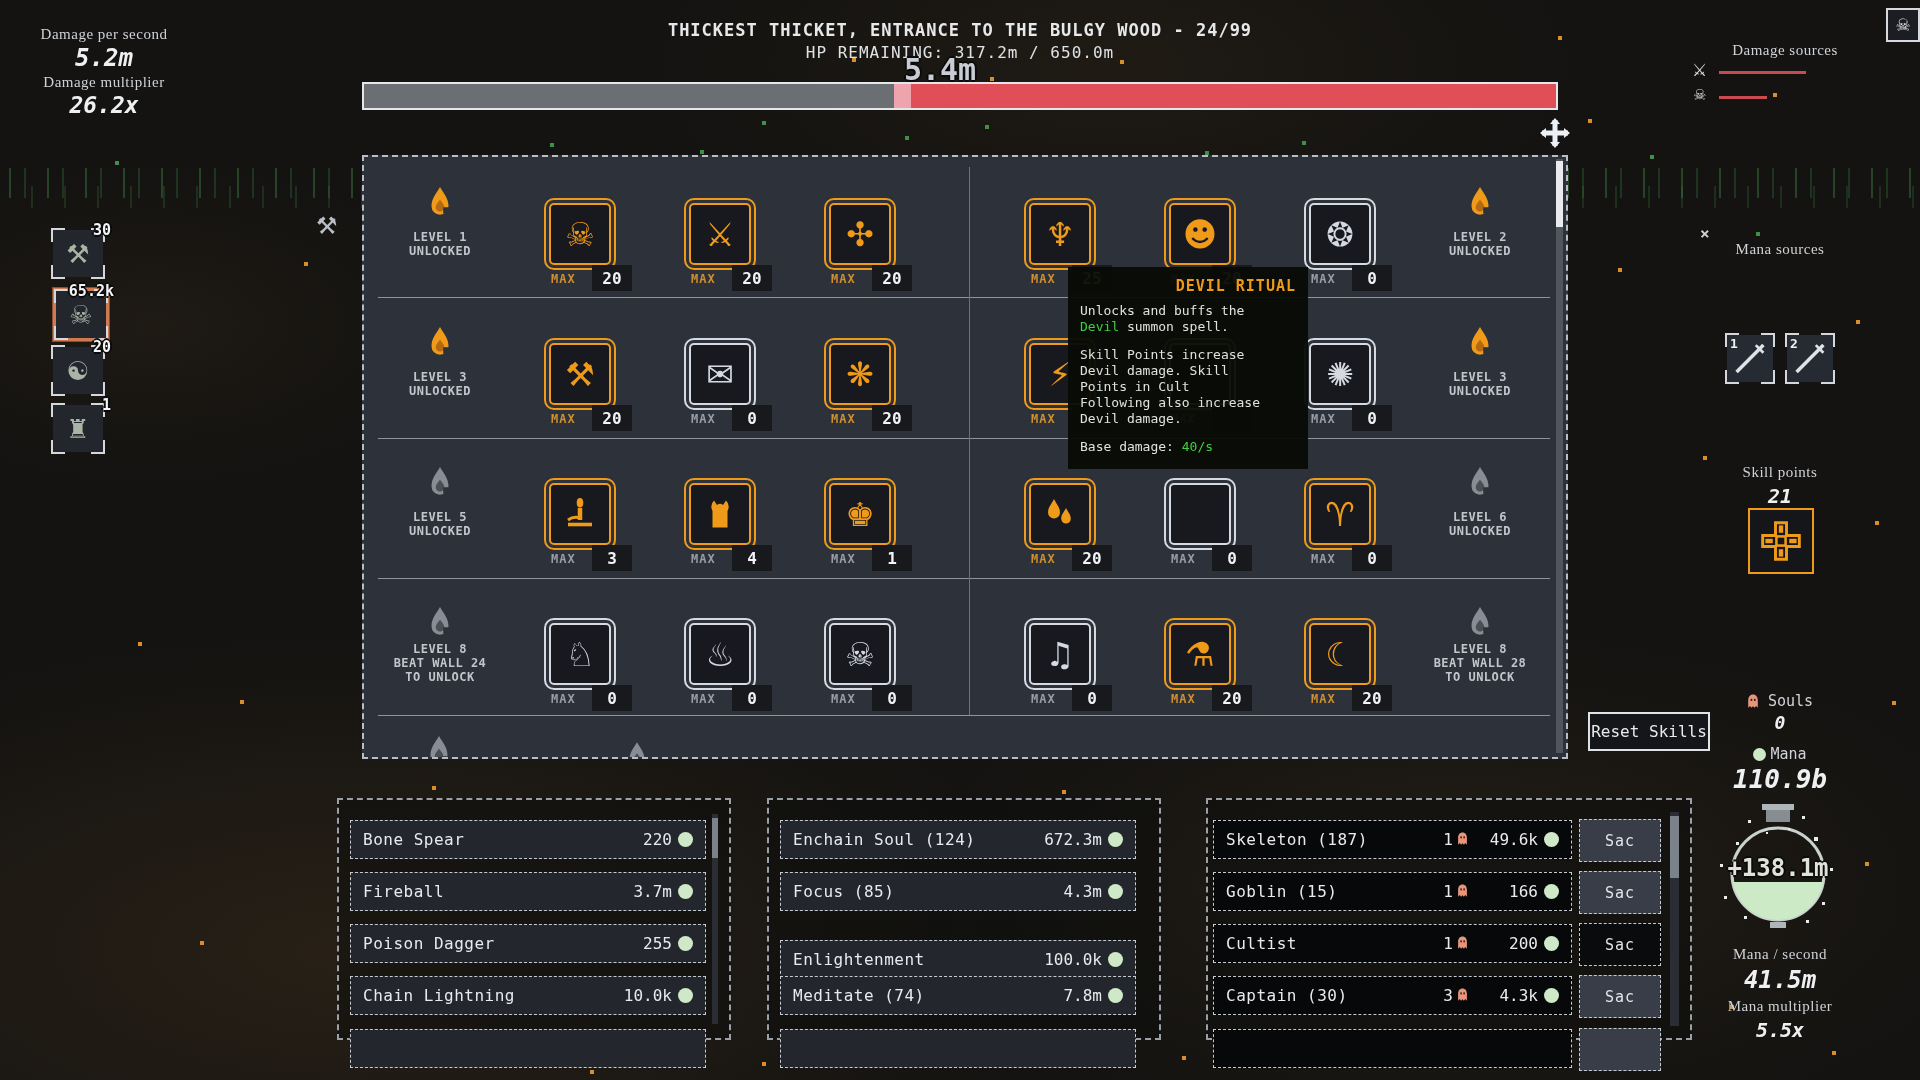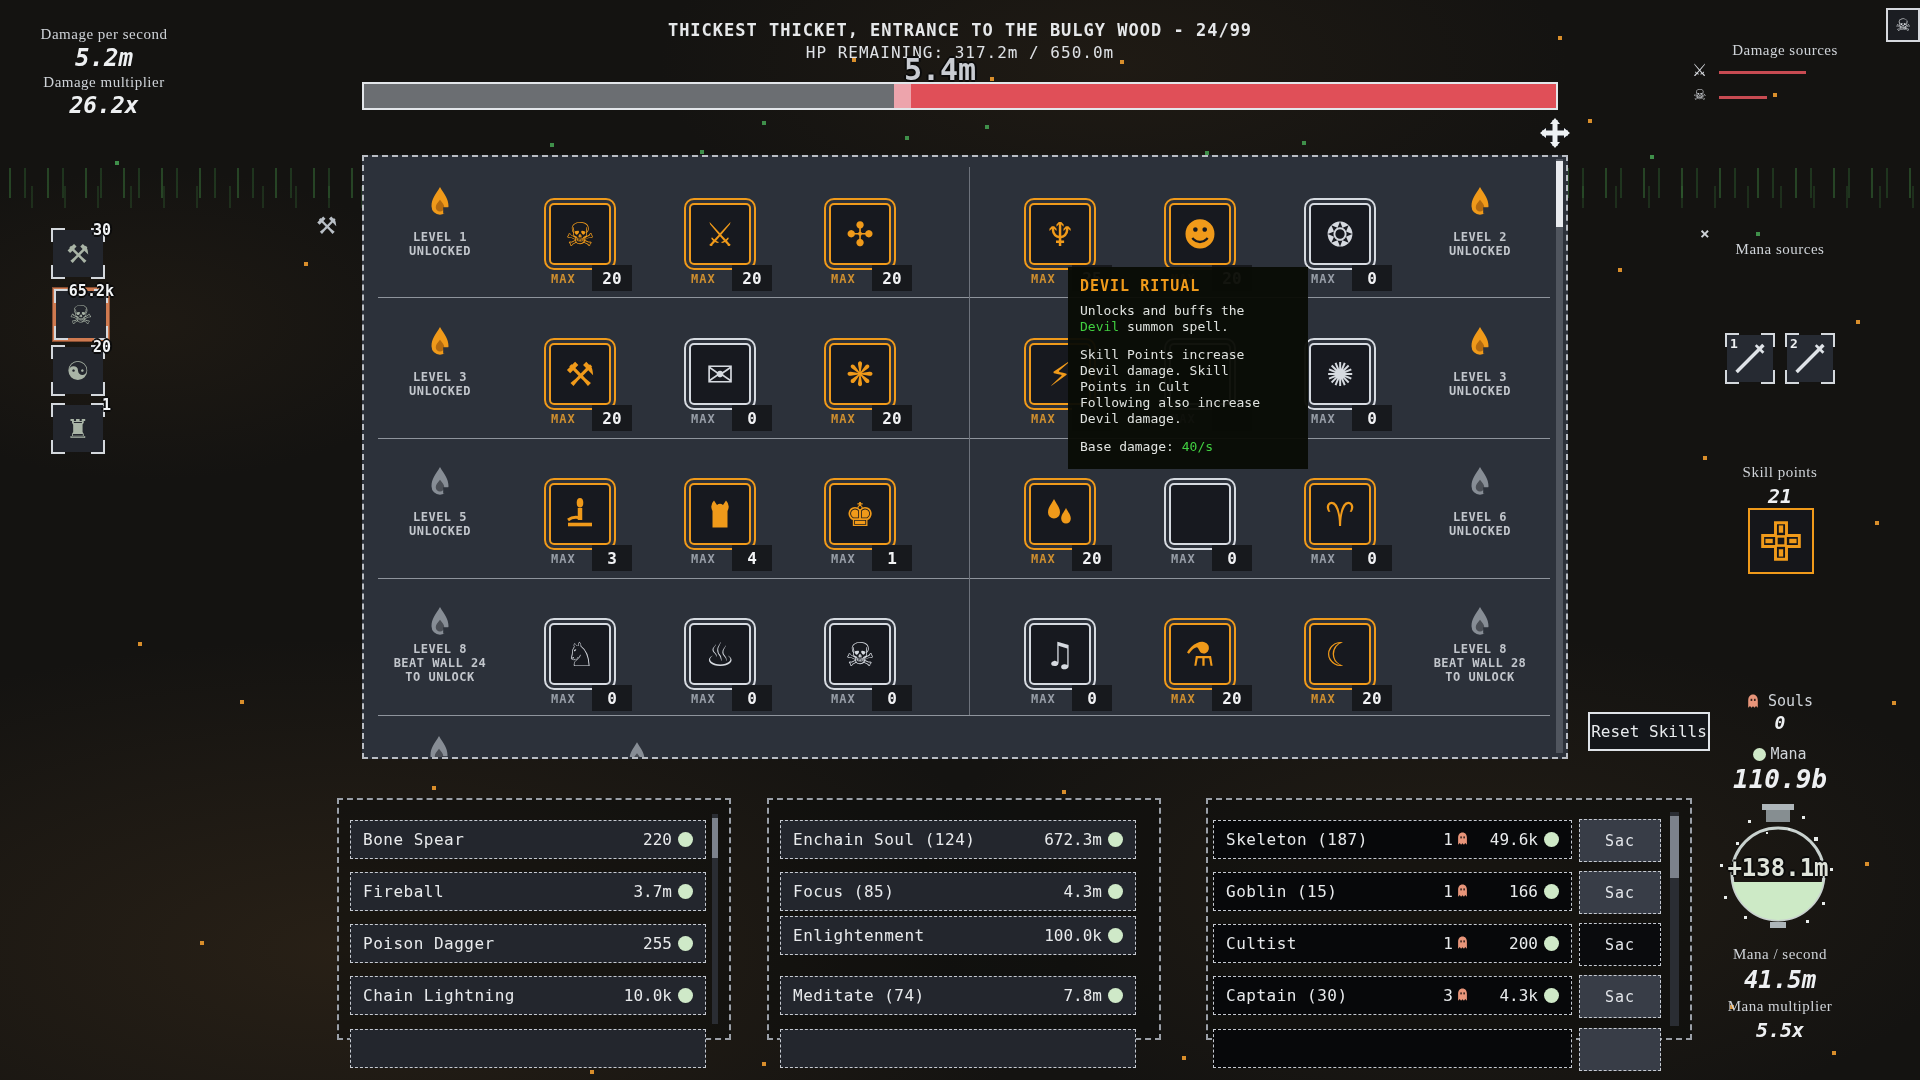--- a/index.html
+++ b/index.html
@@ -36,21 +36,21 @@
     display:flex;align-items:center;justify-content:center;}
   .skill .glyph{font-family:"DejaVu Sans",sans-serif;font-size:33px;line-height:1;color:var(--tc);}
   .maxlab{position:absolute;font-size:12px;font-weight:bold;letter-spacing:1px;}
   .valbox{position:absolute;min-width:30px;height:26px;background:#17191d;color:#f2f3f5;
     font-size:16px;font-weight:bold;display:flex;align-items:center;justify-content:center;padding:0 5px;}
   .lvl-lines{position:absolute;width:150px;text-align:center;font-size:12px;font-weight:bold;color:#c2c6cc;line-height:14px;letter-spacing:.5px;}
   .slot{position:absolute;background:#23262d;}
   .badge{position:absolute;top:-9px;right:-8px;font-size:15px;font-weight:bold;color:#f2f4f6;z-index:3;}
   
   #tooltip{left:1068px;top:267px;width:240px;background:rgba(9,11,5,.96);padding:10px 12px 12px 12px;z-index:50;box-sizing:border-box;}
-  #tooltip .tt-title{color:#f09a1a;font-size:15px;font-weight:bold;letter-spacing:1px;margin-bottom:8px;}
+  #tooltip .tt-title{color:#f09a1a;font-size:15px;font-weight:bold;letter-spacing:1px;margin-bottom:8px;text-align:right;}
   #tooltip .tt-p{color:#dfe2df;font-size:13px;line-height:16px;white-space:pre-line;margin-bottom:12px;}
   .tt-green{color:#41cf41;}
   
   .lrow{position:absolute;height:39px;border:1px dashed #c6cad1;background:#23262d;display:flex;align-items:center;
     padding:0 12px;box-sizing:border-box;font-size:16px;color:#e8eaec;}
   .lrow .nm{flex:1;letter-spacing:.5px;}
   .mdot{display:inline-block;width:15px;height:15px;border-radius:50%;background:#cfe9c8;margin-left:6px;}
   .sacbtn{position:absolute;width:80px;height:41px;border:1px dashed #c6cad1;background:#383d47;display:flex;
     align-items:center;justify-content:center;font-size:15px;color:#e3e6ea;letter-spacing:1px;}
   .sbar{position:absolute;background:#2a2d33;}
@@ -485,21 +485,21 @@
         <div class="lrow" style="left:11px;top:20px;width:356px;">
         <span class="nm">Enchain Soul (124)</span>
         <span>672.3m</span>
         <span class="mdot"></span>
       </div>
         <div class="lrow" style="left:11px;top:72px;width:356px;">
         <span class="nm">Focus (85)</span>
         <span>4.3m</span>
         <span class="mdot"></span>
       </div>
-        <div class="lrow" style="left:11px;top:116px;width:356px;">
+        <div class="lrow" style="left:11px;top:140px;width:356px;">
         <span class="nm">Enlightenment</span>
         <span>100.0k</span>
         <span class="mdot"></span>
       </div>
         <div class="lrow" style="left:11px;top:176px;width:356px;">
         <span class="nm">Meditate (74)</span>
         <span>7.8m</span>
         <span class="mdot"></span>
       </div>
         <div class="lrow" style="left:11px;top:229px;width:356px;"></div>

